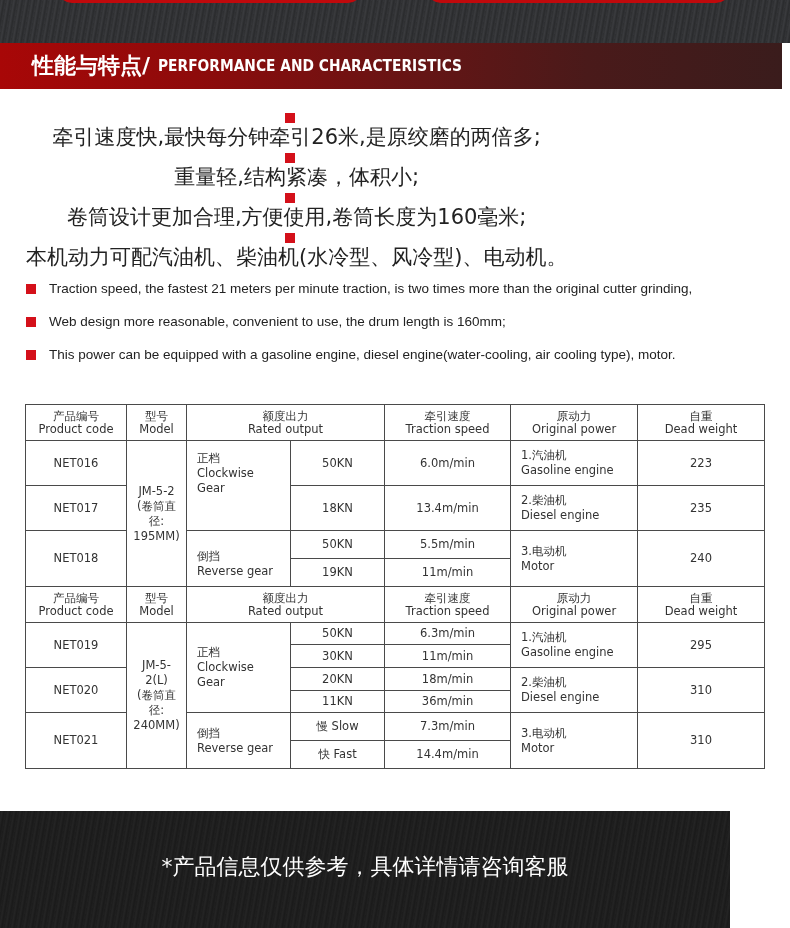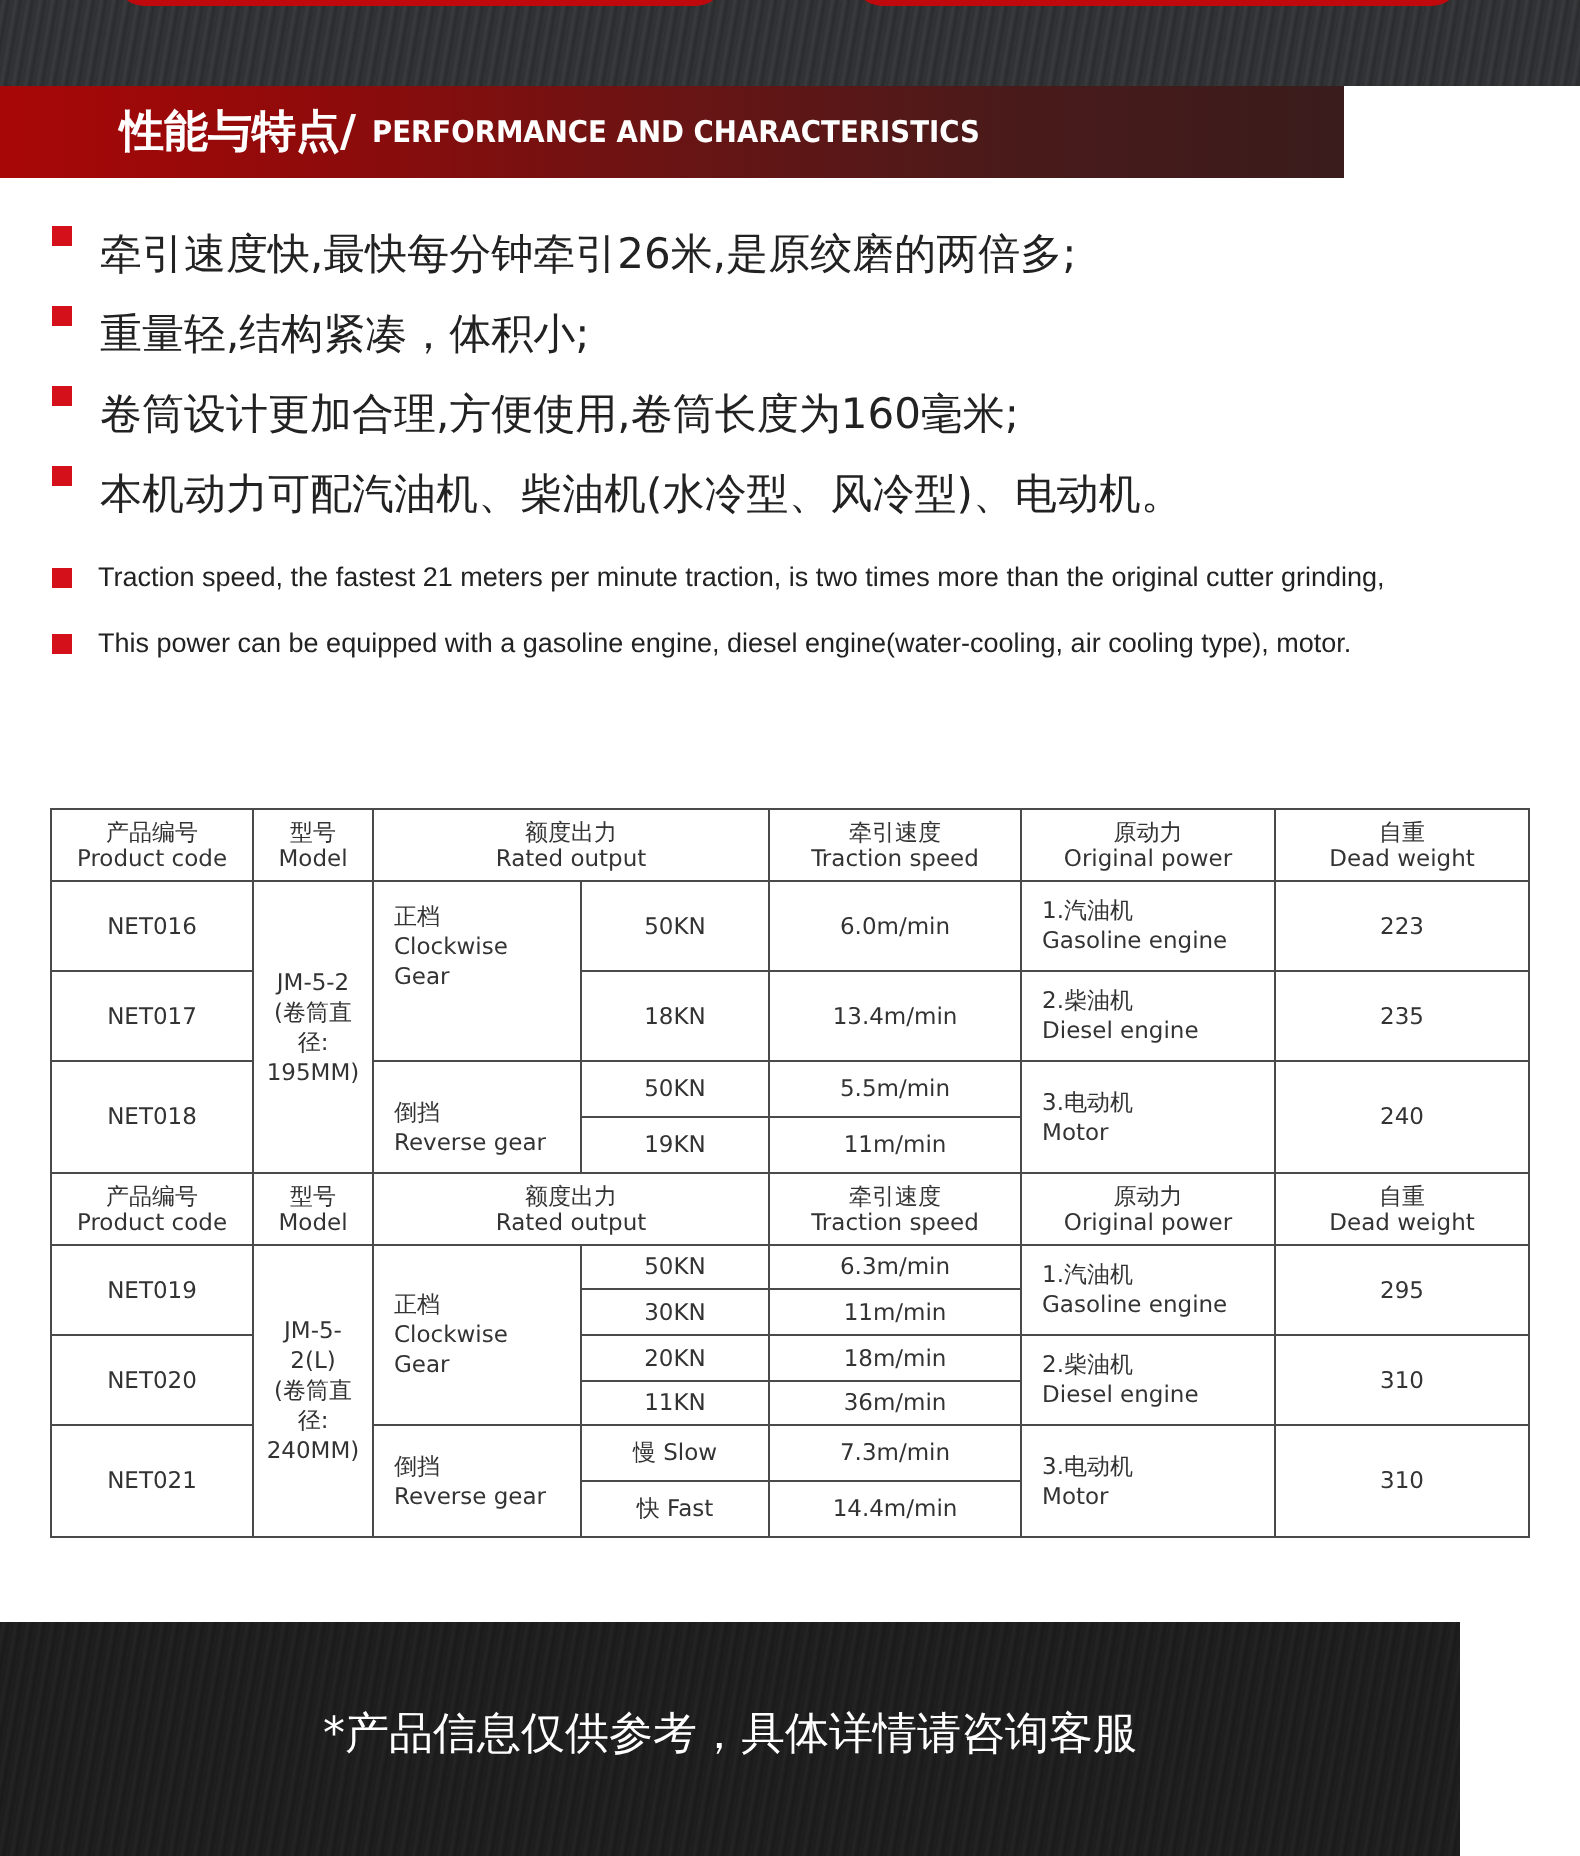--- a/index.html
+++ b/index.html
@@ -6,28 +6,28 @@
   html, body { width:790px; height:928px; background:#ffffff; overflow:hidden; }
   body { position:relative; font-family:"DejaVu Sans", sans-serif; color:#333; }
 
   .top-band { position:absolute; left:0; top:0; width:790px; height:43px;
     background: repeating-linear-gradient(100deg, #2e2f31 0px, #3a3b3e 2px, #2a2b2d 4px, #343538 6px); }
   .top-btn { position:absolute; top:-20px; height:23px; border-radius:0 0 14px 14px;
     background:#c0090c; }
   .top-btn.left { left:58px; width:304px; }
   .top-btn.right { left:427px; width:303px; }
 
-  .title-band { position:absolute; left:0; top:43px; width:672px; height:46px;
+  .title-band { position:absolute; left:0; top:43px; width:782px; height:46px;
     background: linear-gradient(90deg, #a80707 0%, #8e0b0b 25%, #6a1414 50%, #4a1a1a 75%, #3a1c1c 100%);
-    display:flex; align-items:center; padding-left:60px; }
+    display:flex; align-items:center; padding-left:32px; }
   .title-cn { color:#fff; font-weight:bold; font-size:22px; font-family:"DejaVu Sans", sans-serif; letter-spacing:0px; }
   .title-en { color:#fff; font-weight:bold; font-size:15px; margin-left:8px; font-family:"DejaVu Sans", sans-serif; letter-spacing:0px; transform:scaleX(0.92); transform-origin:left center; }
 
   .cn-list { position:absolute; left:26px; top:113px; }
-  .cn-item { display:flex; height:40px; }
+  .cn-item { display:flex; align-items:center; height:40px;flex-direction:column; }
   .bullet { width:10px; height:10px; background:#d4101a; margin-right:14px; flex:none; }
   .cn-text { font-size:21px; color:#222; white-space:nowrap; }
 
   .en-list { position:absolute; left:26px; top:272px; }
   .en-item { display:flex; align-items:center; height:33px; }
   .bullet-sm { width:10px; height:10px; background:#d4101a; margin-right:13px; flex:none; }
   .en-text { font-family:"Liberation Sans", sans-serif; font-size:13.5px; color:#222; white-space:nowrap; }
 
   table.spec { position:absolute; left:25px; top:404px; width:739px; border-collapse:collapse; table-layout:fixed;
     font-family:"DejaVu Sans", sans-serif; font-size:11.5px; color:#333; }
@@ -70,20 +70,24 @@
   <div class="cn-item">
     <span class="bullet"></span>
     <span class="cn-text">本机动力可配汽油机、柴油机(水冷型、风冷型)、电动机。</span>
   </div>
 </div>
 
 <div class="en-list">
   <div class="en-item">
     <span class="bullet-sm"></span>
     <span class="en-text">Traction speed, the fastest 21 meters per minute traction, is two times more than the original cutter grinding,</span>
+  </div>
+  <div class="en-item">
+    <span class="bullet-sm"></span>
+    <span class="en-text">Web design more reasonable, convenient to use, the drum length is 160mm;</span>
   </div>
   <div class="en-item">
     <span class="bullet-sm"></span>
     <span class="en-text">This power can be equipped with a gasoline engine, diesel engine(water-cooling, air cooling type), motor.</span>
   </div>
 </div>
 
 <table class="spec">
   <colgroup>
     <col style="width:101px">

